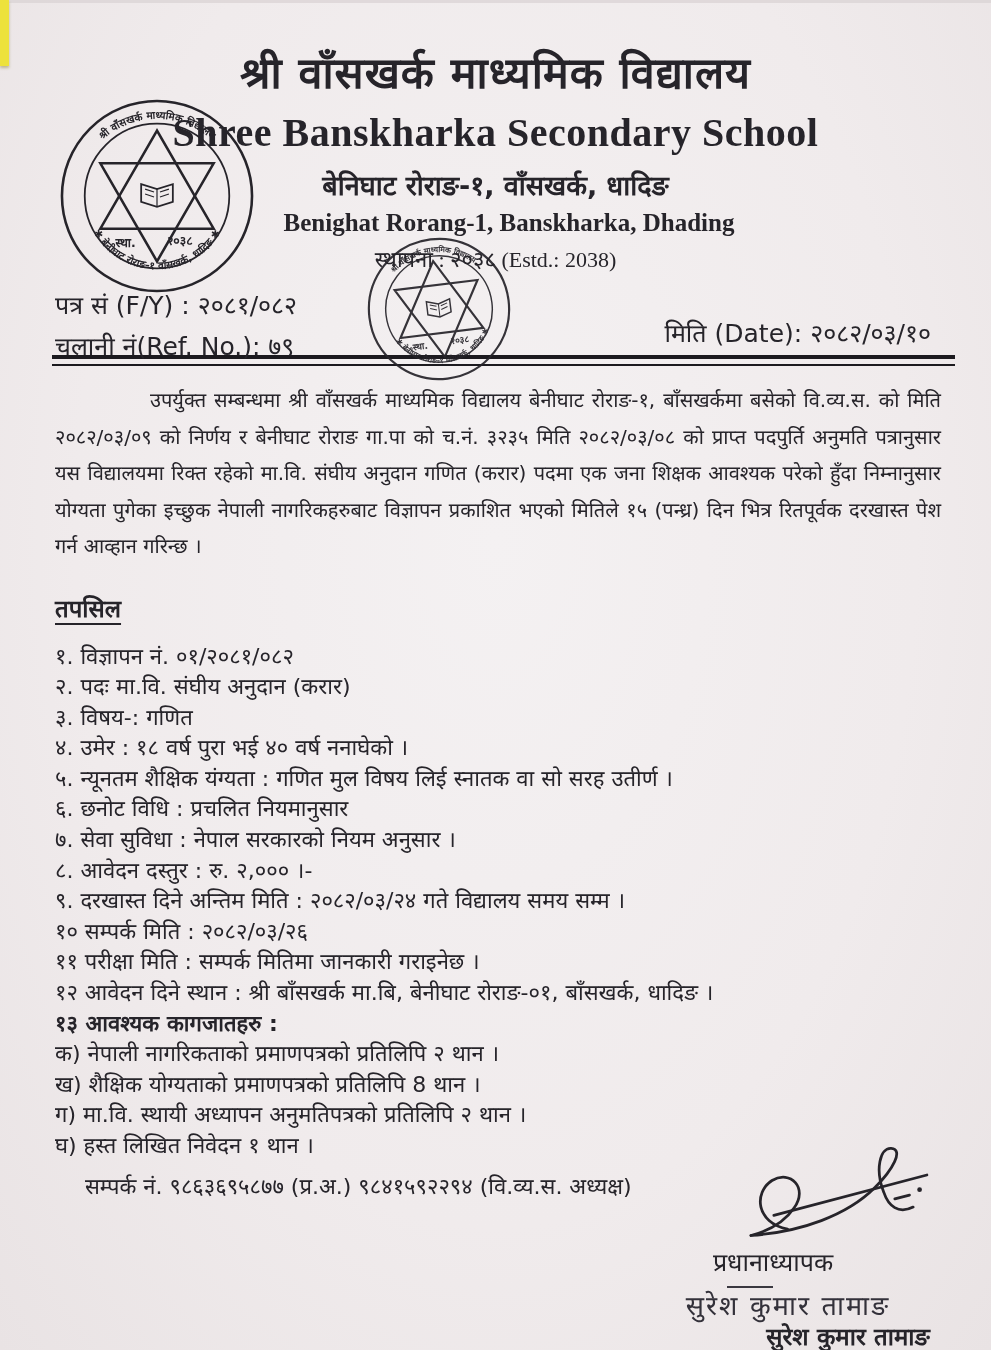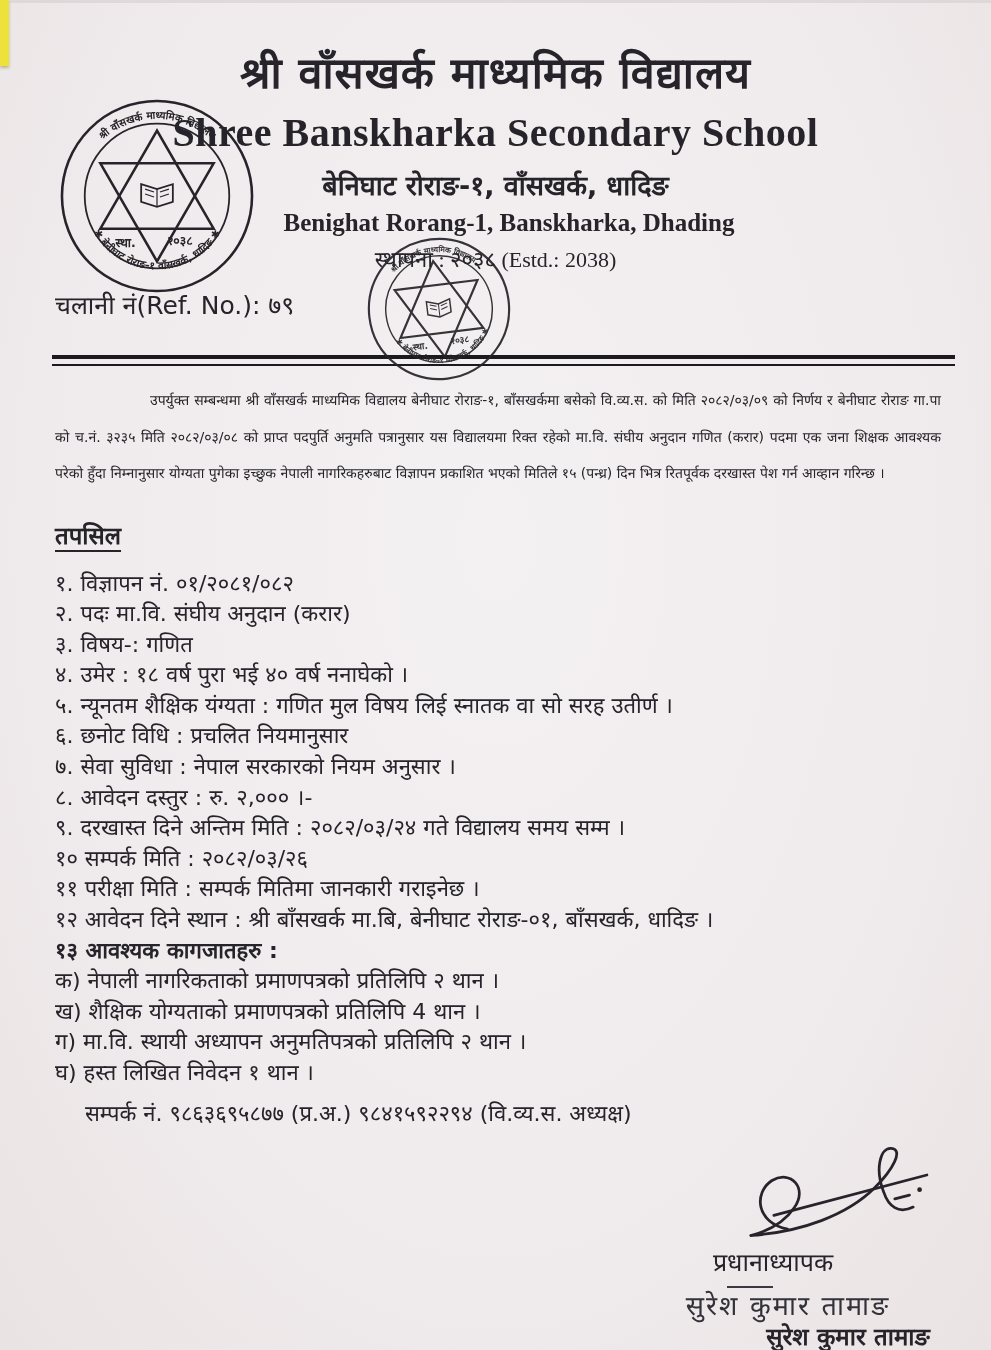--- a/index.html
+++ b/index.html
@@ -37,21 +37,21 @@
   .meta-left div{ margin-bottom:7px; }
   .meta-date{ position:absolute; right:5px; bottom:0; font-size:25px; }
   .rule{ margin:6px 36px 0 52px; height:5px;
          border-top:4px solid #1c1a1f; border-bottom:2px solid #1c1a1f; }
   
   .subject{ text-align:center; margin-top:14px; font-size:26px; font-weight:bold;
             text-decoration:underline; text-underline-offset:6px; }
   
   .paragraph{
     margin:16px 50px 0 55px;
-    font-size:14px; line-height:36.5px; text-align:justify;
+    font-size:20px; line-height:36.5px; text-align:justify;
     text-indent:95px;
   }
   .tapasil{ margin:26px 0 0 55px; font-size:24px; font-weight:bold;
             text-decoration:underline; text-underline-offset:6px; }
   .list{ margin:18px 40px 0 55px; font-size:22px; }
   .list .row{ line-height:30.6px; }
   .list .row.bold{ font-weight:bold; }
   .contact{ margin:8px 0 0 85px; font-size:22px; }
   
   .sign-block{ position:absolute; right:18px; top:1142px; width:330px; text-align:center; }
@@ -123,22 +123,24 @@
   <div class="header">
     <div class="np-title">श्री वाँसखर्क माध्यमिक विद्यालय</div>
     <div class="en-title">Shree Banskharka Secondary School</div>
     <div class="np-addr">बेनिघाट रोराङ-१, वाँसखर्क, धादिङ</div>
     <div class="en-addr">Benighat Rorang-1, Banskharka, Dhading</div>
     <div class="estd">स्थापना : २०३८ (Estd.: 2038)</div>
   </div>
 
   <div class="meta">
     <div class="meta-left">
+      <div>पत्र सं (F/Y) : २०८१/०८२</div>
       <div>चलानी नं(Ref. No.):  ७९</div>
     </div>
+    <div class="meta-date">मिति (Date): २०८२/०३/१०</div>
   </div>
 
   <div class="rule"></div>
 
 
   <div class="paragraph">उपर्युक्त सम्बन्धमा श्री वाँसखर्क माध्यमिक  विद्यालय बेनीघाट रोराङ-१, बाँसखर्कमा बसेको वि.व्य.स. को मिति २०८२/०३/०९ को निर्णय र बेनीघाट रोराङ गा.पा को च.नं. ३२३५ मिति २०८२/०३/०८ को प्राप्त पदपुर्ति अनुमति पत्रानुसार यस विद्यालयमा रिक्त रहेको मा.वि. संघीय अनुदान गणित (करार) पदमा एक जना शिक्षक आवश्यक परेको हुँदा निम्नानुसार योग्यता पुगेका इच्छुक नेपाली नागरिकहरुबाट विज्ञापन प्रकाशित भएको मितिले १५ (पन्ध्र) दिन भित्र रितपूर्वक दरखास्त पेश गर्न आव्हान गरिन्छ ।</div>
 
   <div class="tapasil">तपसिल</div>
 
   <div class="list">
@@ -149,21 +151,21 @@
     <div class="row">५. न्यूनतम शैक्षिक यंग्यता : गणित मुल विषय लिई स्नातक वा सो सरह उतीर्ण ।</div>
     <div class="row">६. छनोट विधि : प्रचलित नियमानुसार</div>
     <div class="row">७. सेवा सुविधा : नेपाल सरकारको नियम अनुसार ।</div>
     <div class="row">८. आवेदन दस्तुर : रु. २,००० ।-</div>
     <div class="row">९. दरखास्त दिने अन्तिम मिति : २०८२/०३/२४ गते विद्यालय समय सम्म ।</div>
     <div class="row">१० सम्पर्क मिति : २०८२/०३/२६</div>
     <div class="row">११ परीक्षा मिति : सम्पर्क मितिमा जानकारी गराइनेछ ।</div>
     <div class="row">१२ आवेदन दिने स्थान : श्री बाँसखर्क मा.बि, बेनीघाट रोराङ-०१, बाँसखर्क, धादिङ ।</div>
     <div class="row bold">१३ आवश्यक कागजातहरु :</div>
     <div class="row">क) नेपाली नागरिकताको प्रमाणपत्रको प्रतिलिपि २ थान ।</div>
-    <div class="row">ख) शैक्षिक योग्यताको प्रमाणपत्रको प्रतिलिपि 4 थान ।</div>
+    <div class="row">ख) शैक्षिक योग्यताको प्रमाणपत्रको प्रतिलिपि 8 थान ।</div>
     <div class="row">ग) मा.वि. स्थायी अध्यापन अनुमतिपत्रको प्रतिलिपि २ थान ।</div>
     <div class="row">घ) हस्त लिखित निवेदन १ थान ।</div>
   </div>
 
   <div class="contact">सम्पर्क नं. ९८६३६९५८७७ (प्र.अ.) ९८४१५९२२९४ (वि.व्य.स. अध्यक्ष)</div>
 
   <div class="sign-block">
     <svg class="sign-svg" viewBox="0 0 220 120">
       <g stroke="#26242a" stroke-width="3" fill="none" stroke-linecap="round">
         <path d="M 55,95 C 20,88 18,55 38,42 C 58,30 78,50 62,72 C 50,90 30,98 15,102"></path>

